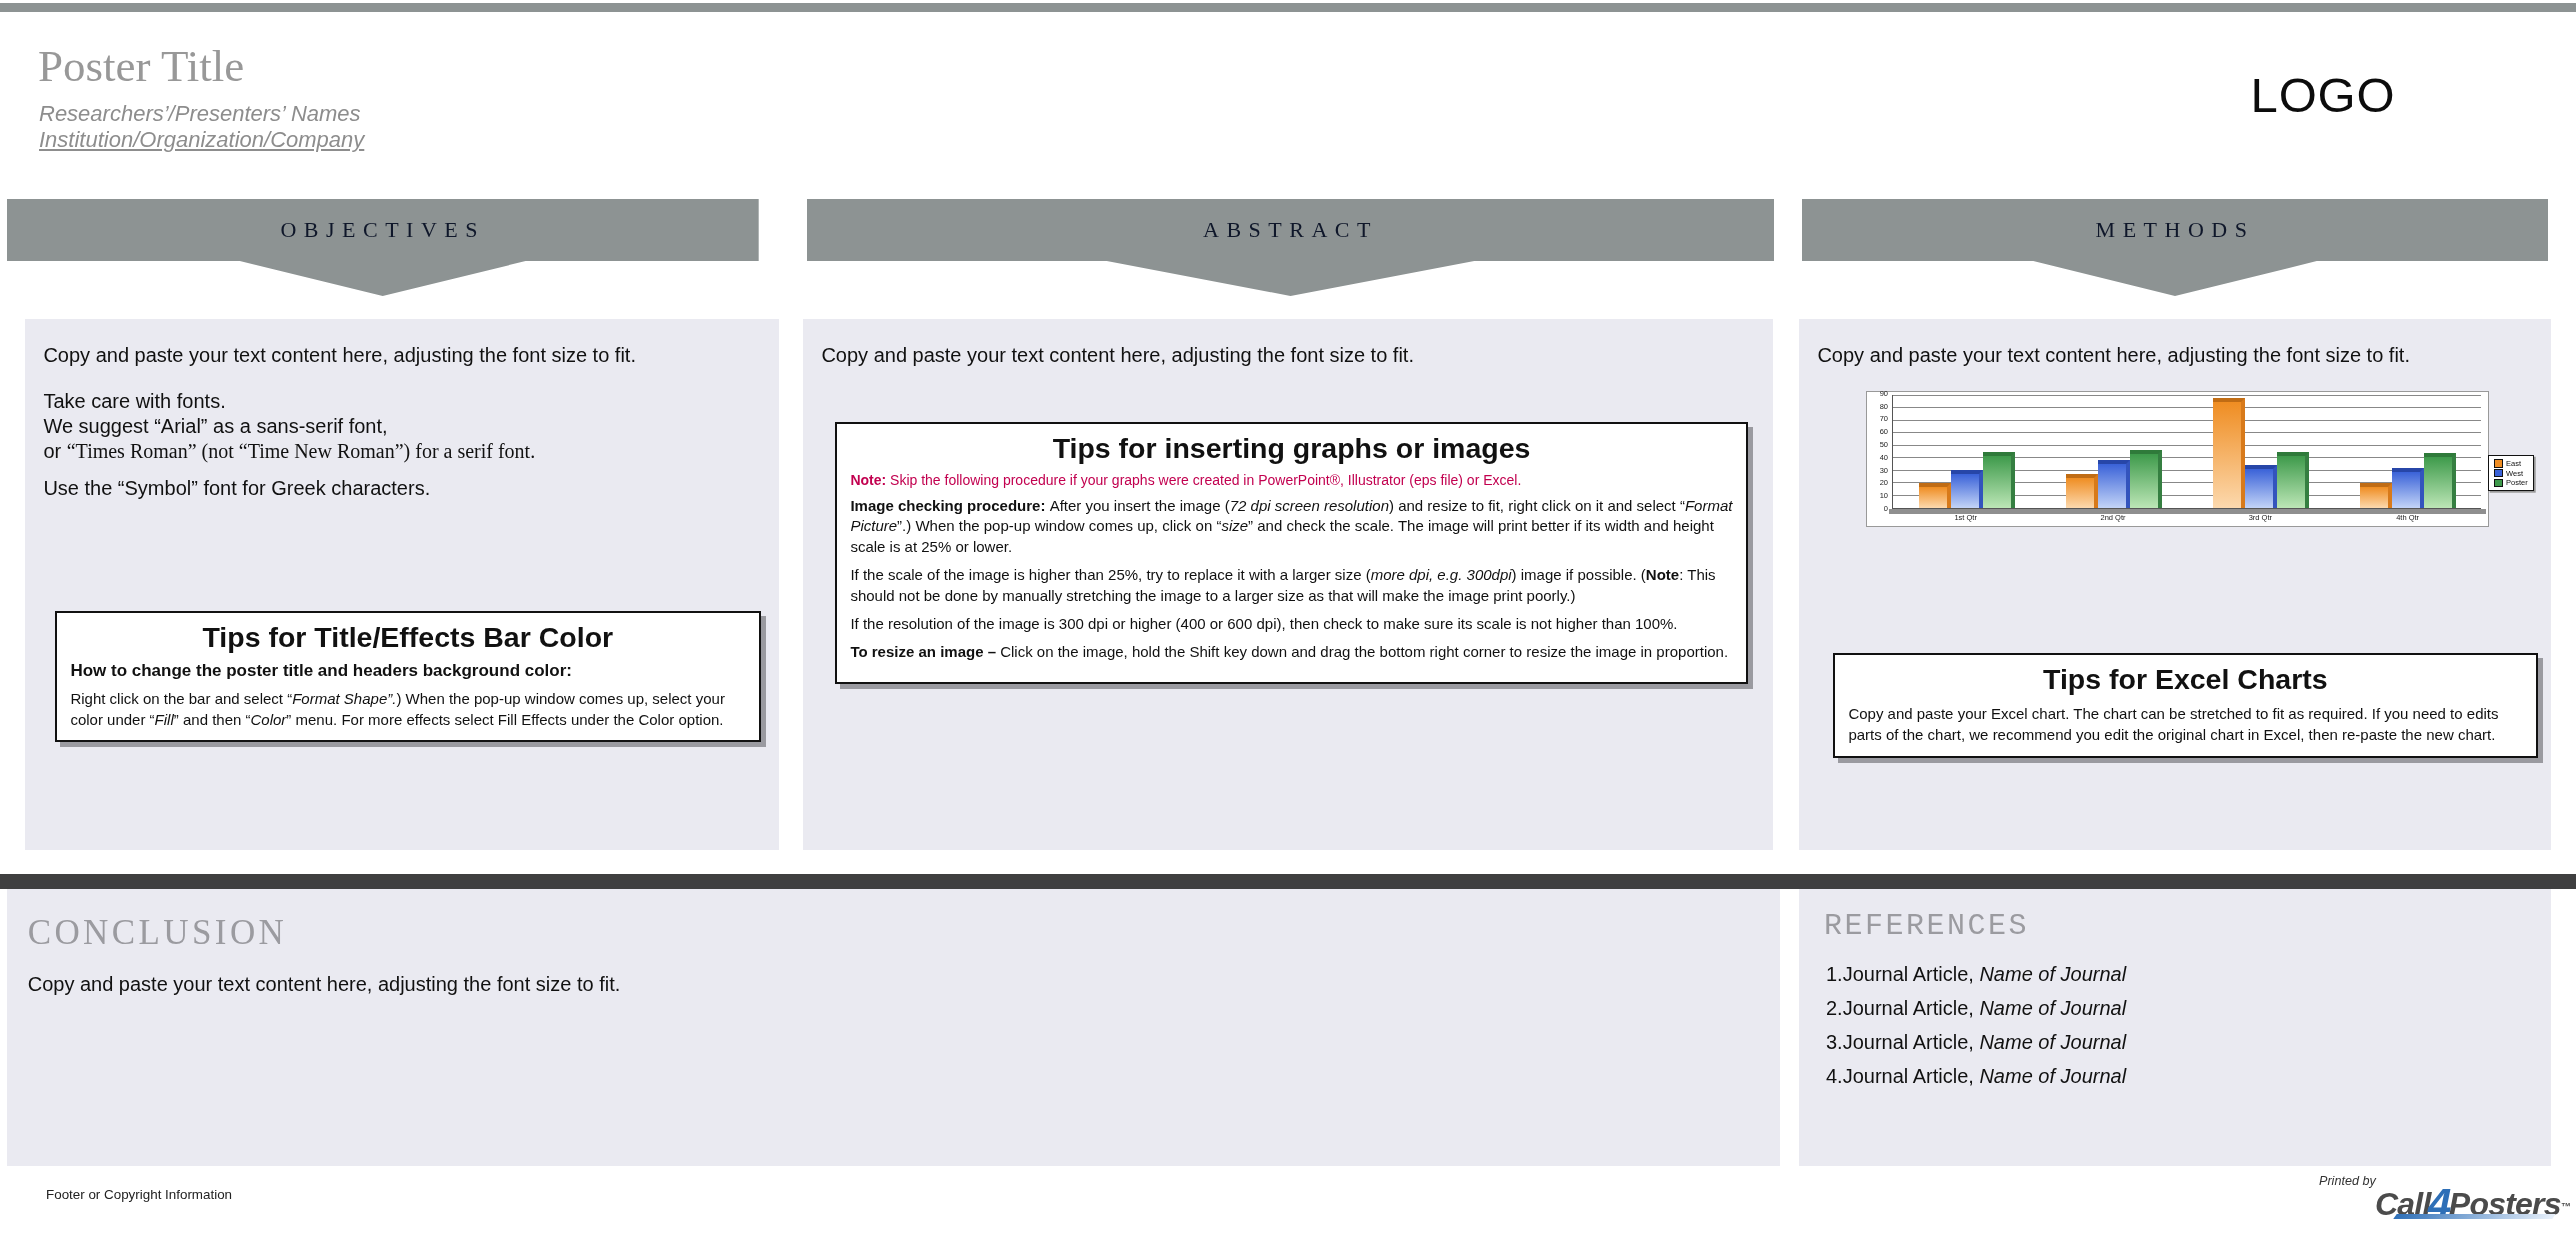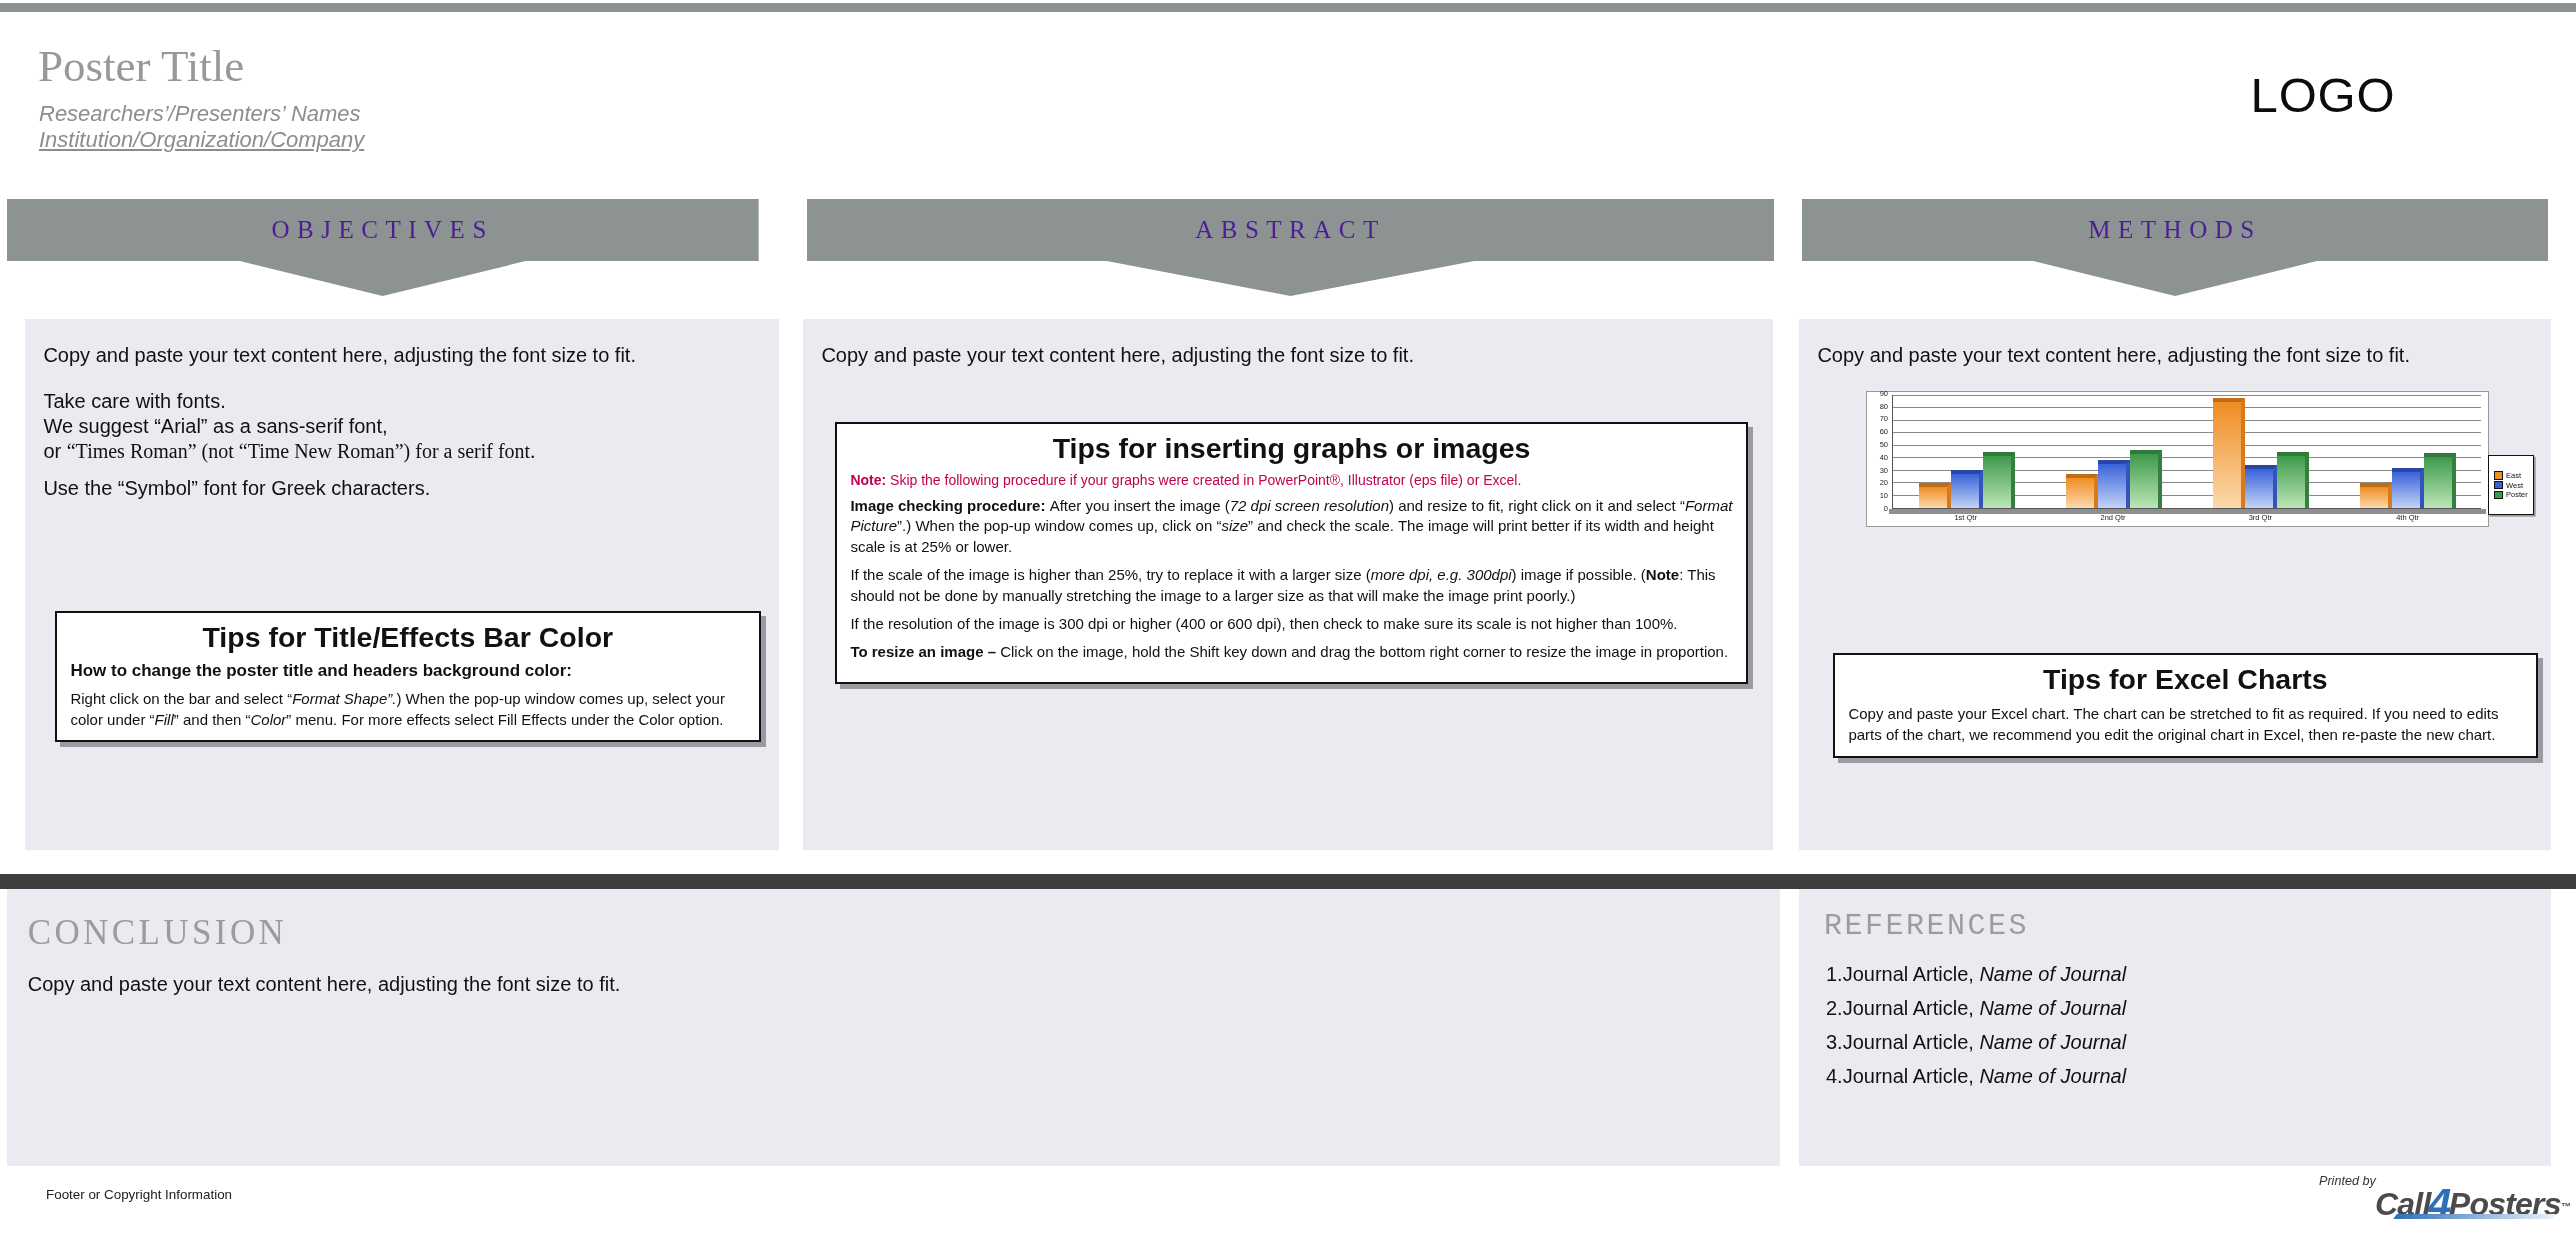--- a/index.html
+++ b/index.html
@@ -8,21 +8,21 @@
   .abs{position:absolute;}
   .top-bar{left:0;top:2.5px;width:2576px;height:9.2px;background:var(--header_gray);}
   .poster-title{left:38px;top:40px;font-family:"Liberation Serif",serif;font-size:45px;color:var(--title_gray);}
   .authors{left:39px;top:101px;font-size:22px;font-style:italic;color:var(--subtitle_gray);}
   .institution{left:39px;top:127px;font-size:22px;font-style:italic;color:var(--subtitle_gray);text-decoration:underline;}
   .logo{left:2214px;top:67px;width:218px;text-align:center;font-size:49px;color:#0c0c0c;letter-spacing:0.8px;}
 
   .band{top:199px;height:97px;background:var(--header_gray);
         clip-path:polygon(0 0,100% 0,100% 64%,69% 64%,50% 100%,31% 64%,0 64%);}
   .band .band-label{position:absolute;left:0;right:0;top:0;height:64%;display:flex;align-items:center;justify-content:center;
-        font-family:"Liberation Serif",serif;font-size:25px;letter-spacing:7.5px;color:#4c1d95;}
+        font-family:"Liberation Serif",serif;font-size:22px;letter-spacing:7.5px;color:#0f172a;}
   .band-obj{left:6.7px;width:752px;}
   .band-abs{left:807px;width:967px;}
   .band-met{left:1802px;width:746px;}
 
   .panel{top:319px;height:531px;background:var(--panel_bg);}
   .panel1{left:25px;width:754px;}
   .panel2{left:803px;width:970px;}
   .panel3{left:1799px;width:752px;}
   .copy{position:absolute;left:18.4px;right:15px;top:25px;font-size:20px;margin:0;}
   .fonts-block{position:absolute;left:18.4px;top:70px;font-size:20px;line-height:25px;}
@@ -49,21 +49,21 @@
   .chart .yaxis{position:absolute;left:0;top:1.7px;bottom:17px;width:23.5px;}
   .chart .ytick{position:absolute;right:2.5px;font-size:7.5px;color:#222;transform:translateY(4.2px);}
   .chart .plot{position:absolute;left:25px;right:6.7px;top:3.4px;bottom:17px;border-left:0.8px solid #555;border-bottom:0.8px solid #555;}
   .chart .gridline{position:absolute;left:0;right:0;height:0.8px;background:#888;}
   .chart .floor{position:absolute;left:22px;right:1.7px;bottom:11.7px;height:5px;background:var(--chart_floor);}
   .chart .groups{position:absolute;left:0;right:0;top:0;bottom:0;display:flex;}
   .chart .group{flex:1;display:flex;align-items:flex-end;justify-content:center;}
   .chart .bar{width:32px;box-sizing:border-box;position:relative;z-index:2;}
   .chart .xlabels{position:absolute;left:25px;right:6.7px;bottom:1.7px;height:11.7px;display:flex;}
   .chart .xlabel{flex:1;text-align:center;font-size:7.5px;color:#222;}
-  .legend{left:689px;top:136px;background:#fff;border:0.8px solid #111;box-shadow:1.7px 1.7px 0 #999;padding:14px 5px;}
+  .legend{left:689px;top:136px;background:#fff;border:0.8px solid #111;box-shadow:1.7px 1.7px 0 #999;padding:2px 5px;}
   .legend-row{display:flex;align-items:center;margin:0.8px 0;}
   .legend-swatch{width:6.7px;height:6.7px;border:0.8px solid #111;margin-right:3.4px;}
   .legend-label{font-size:7.5px;color:#111;}
 
   .dark-bar{left:0;top:874px;width:2576px;height:15px;background:var(--dark_bar);}
   .bottom-panel{top:889px;height:277px;background:var(--panel_bg);}
   .conclusion-panel{left:6.7px;width:1773px;}
   .references-panel{left:1799px;width:752px;}
   .bottom-heading{font-family:"Liberation Serif",serif;color:var(--heading_gray);margin:0;font-weight:normal;}
   .conclusion-heading{position:absolute;left:21px;top:23.5px;font-size:35px;letter-spacing:3.4px;}

